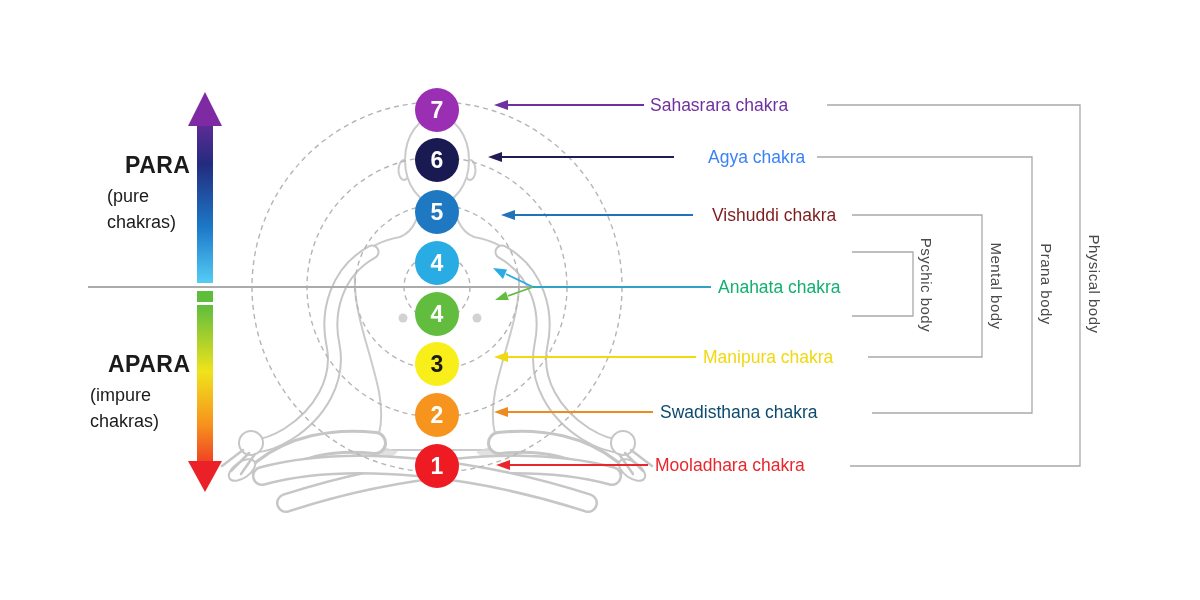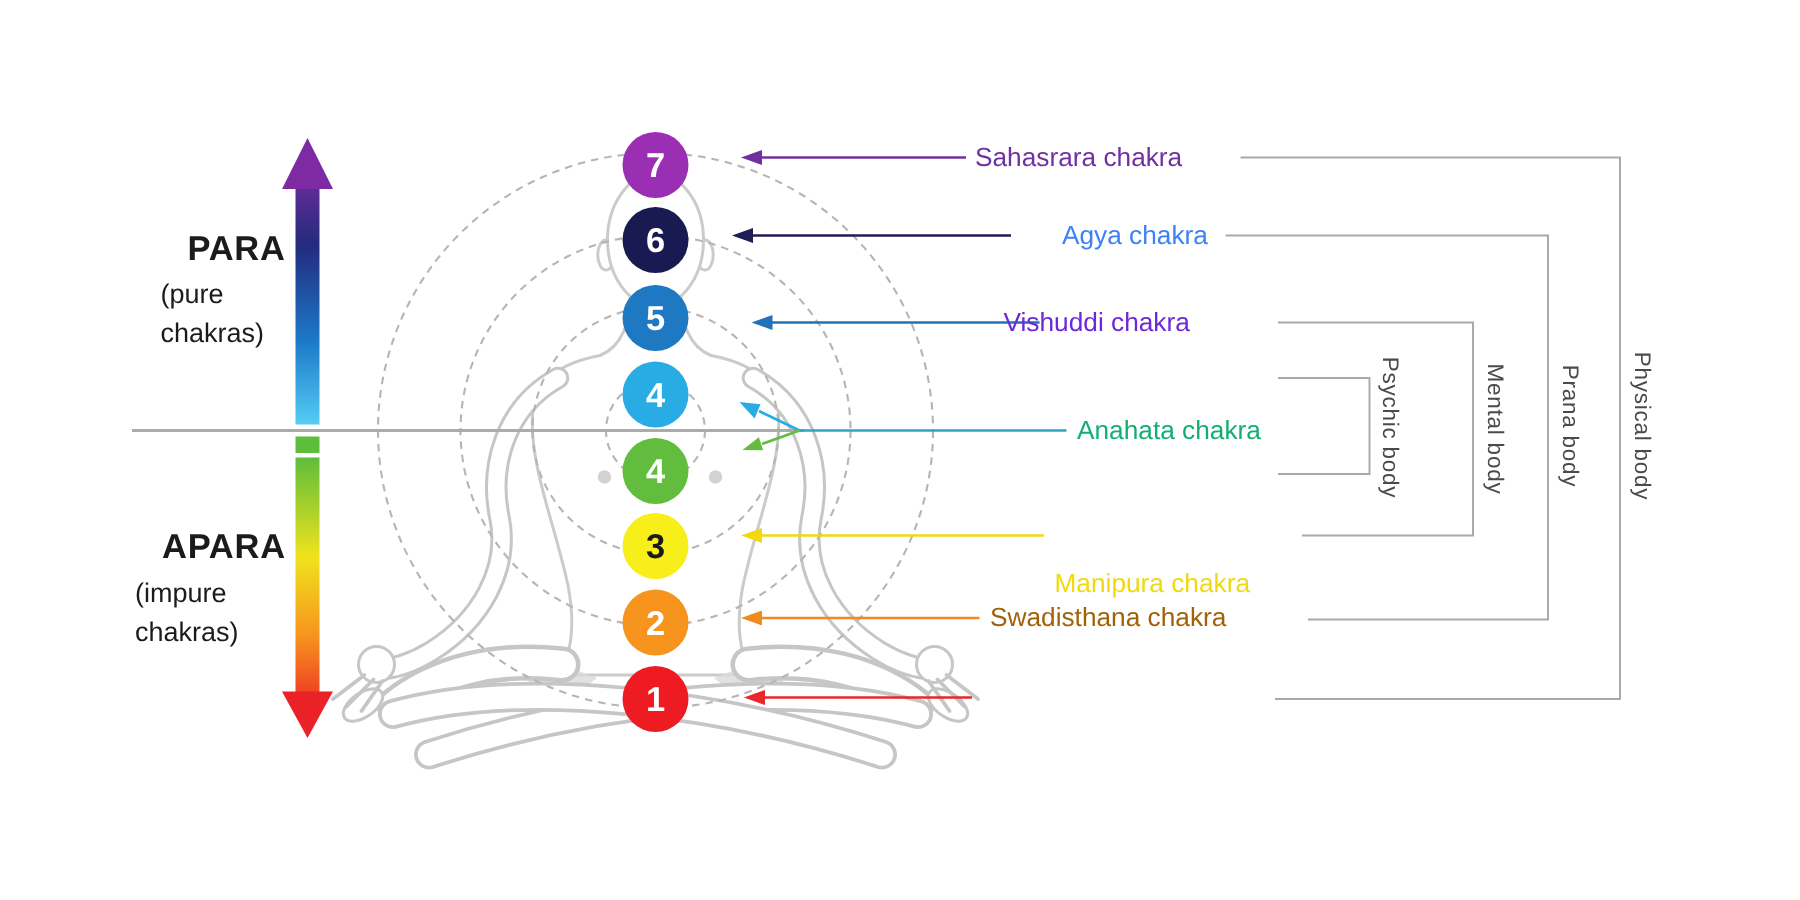--- a/index.html
+++ b/index.html
@@ -166,23 +166,24 @@
     </div>
   <div class="chakra" style="top: 393px; background: rgb(247, 148, 30); color: rgb(255, 255, 255);">
       <span>2</span>
     </div>
   <div class="chakra" style="top: 444px; background: rgb(238, 27, 35); color: rgb(255, 255, 255);">
       <span>1</span>
     </div>
 
   <div class="chakra-label" style="left: 650px; top: 105px; color: rgb(112, 48, 160);">Sahasrara chakra</div>
   <div class="chakra-label" style="left: 708px; top: 157px; color: #3b82f6;">Agya chakra</div>
-  <div class="chakra-label" style="left: 669px; top: 215px; color: #6d28d9; text-align: center;">Vishuddi chakra</div>
+  <div class="chakra-label" style="left: 712px; top: 215px; color: #7f1d1d; text-align: center;">Vishuddi chakra</div>
   <div class="chakra-label" style="left: 718px; top: 287px; color: rgb(17, 175, 114);">Anahata chakra</div>
-  <div class="chakra-label" style="left: 703px; top: 357px; color: rgb(240, 217, 14); margin-top: 32px;">Manipura chakra</div>
-  <div class="chakra-label" style="left: 660px; top: 412px; color: #a16207;">Swadisthana chakra</div>
+  <div class="chakra-label" style="left: 703px; top: 357px; color: rgb(240, 217, 14);">Manipura chakra</div>
+  <div class="chakra-label" style="left: 660px; top: 412px; color: #0c4a6e;">Swadisthana chakra</div>
+  <div class="chakra-label" style="left: 655px; top: 465px; color: rgb(232, 38, 43);">Mooladhara chakra</div>
 
   <div class="body-label" style="left:918px;top:285px">Psychic body</div>
   <div class="body-label" style="left:988px;top:286px">Mental body</div>
   <div class="body-label" style="left:1038px;top:284px">Prana body</div>
   <div class="body-label" style="left:1086px;top:284px">Physical body</div>
 
 </div>
 
 </body></html>

